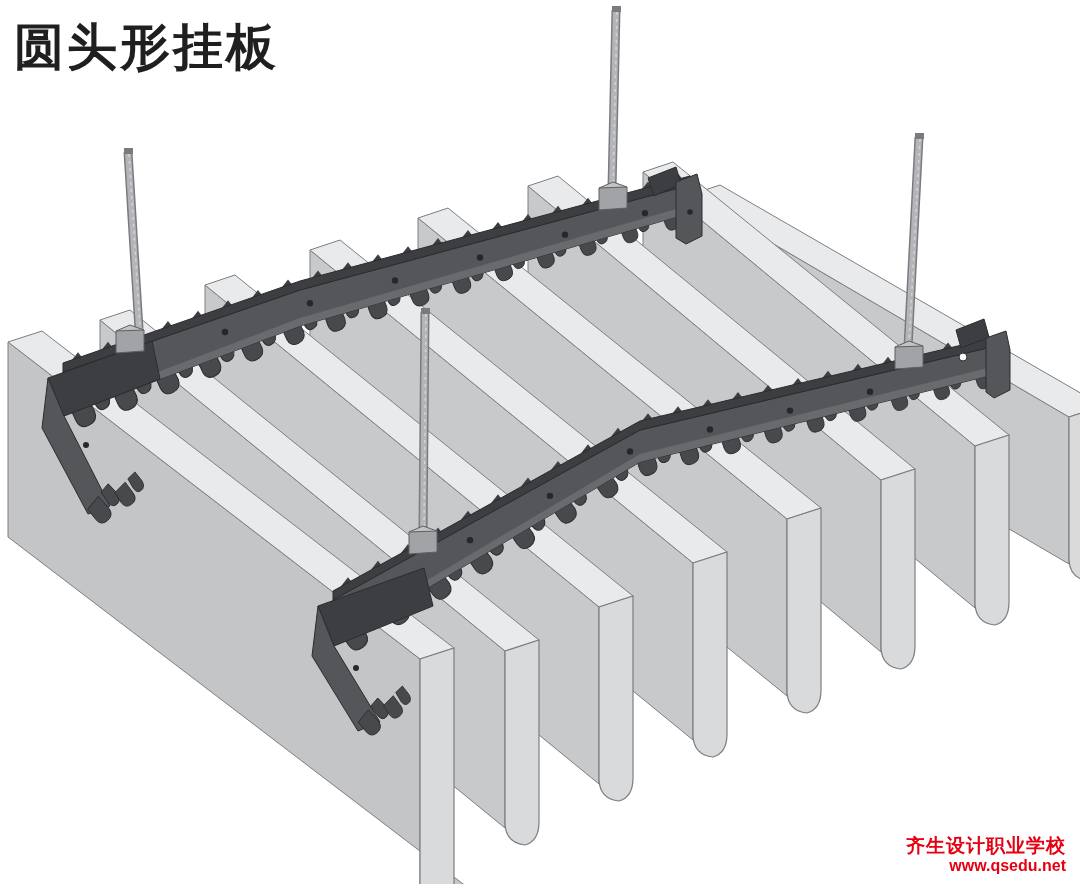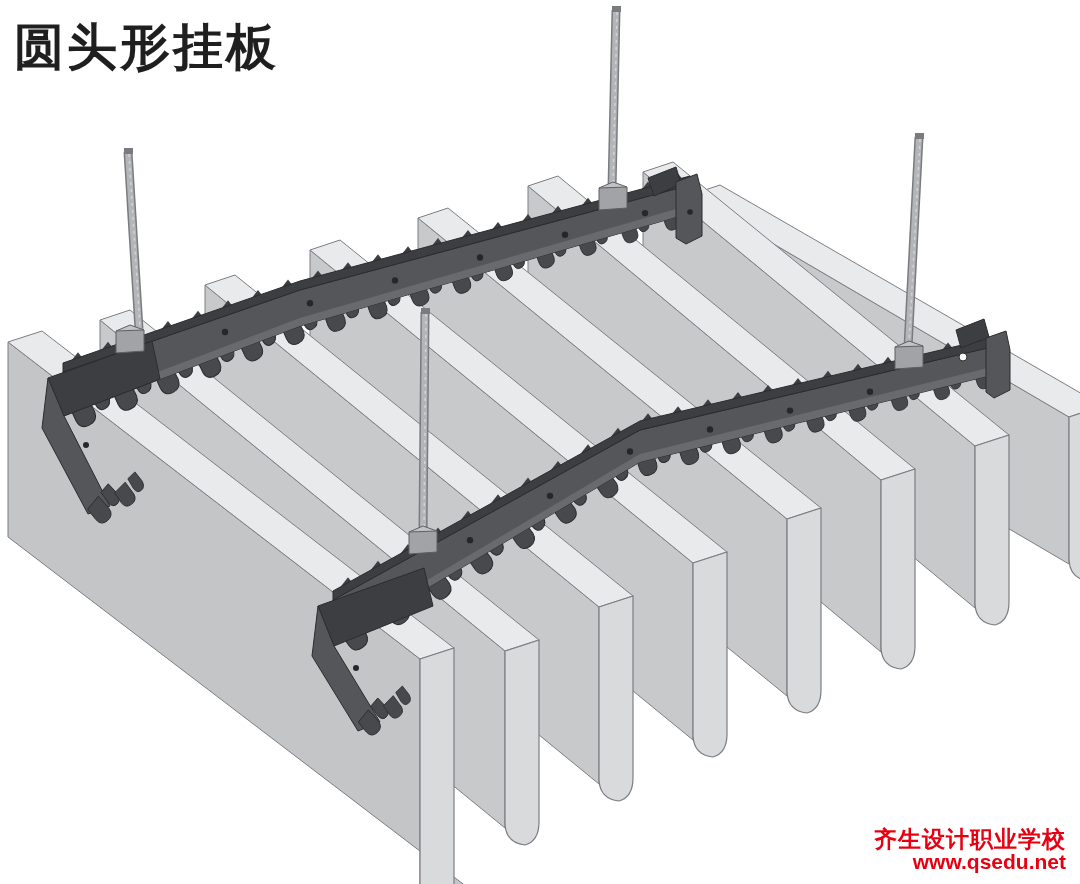--- a/index.html
+++ b/index.html
@@ -17,22 +17,22 @@
   .page-title{
     position:absolute;left:14px;top:14px;
     font-size:50px;font-weight:700;letter-spacing:3px;
     color:var(--c-title);
     font-family:"Liberation Serif","Liberation Sans",serif;
   }
   .watermark{
     position:absolute;right:14px;bottom:10px;text-align:right;
     color:var(--c-watermark);font-weight:800;line-height:1.08;
   }
-  .watermark .wm-line1{font-size:23px;letter-spacing:1px;}
-  .watermark .wm-line2{font-size:21px;}
+  .watermark .wm-line1{font-size:19px;letter-spacing:1px;}
+  .watermark .wm-line2{font-size:16px;}
 </style>
 </head>
 <body>
 
 <svg id="stage" width="1080" height="884" viewBox="0 0 1080 884">
   <g id="g-panels">
       <g>
         <path d="M1069,417L690,195L690,342L1069,564Z" fill="#c8c9cb" stroke="#7d7e82" stroke-width="1"></path>
         <path d="M1069,417L1103,406L720,185L690,195Z" fill="#e9eaec" stroke="#7d7e82" stroke-width="1"></path>
         <path d="M1069,417 L1103,406 L1103,558 Q1103,577 1089,581 Q1070,579 1069,560 Z" fill="#d9dadc" stroke="#7d7e82" stroke-width="1.2"></path>

